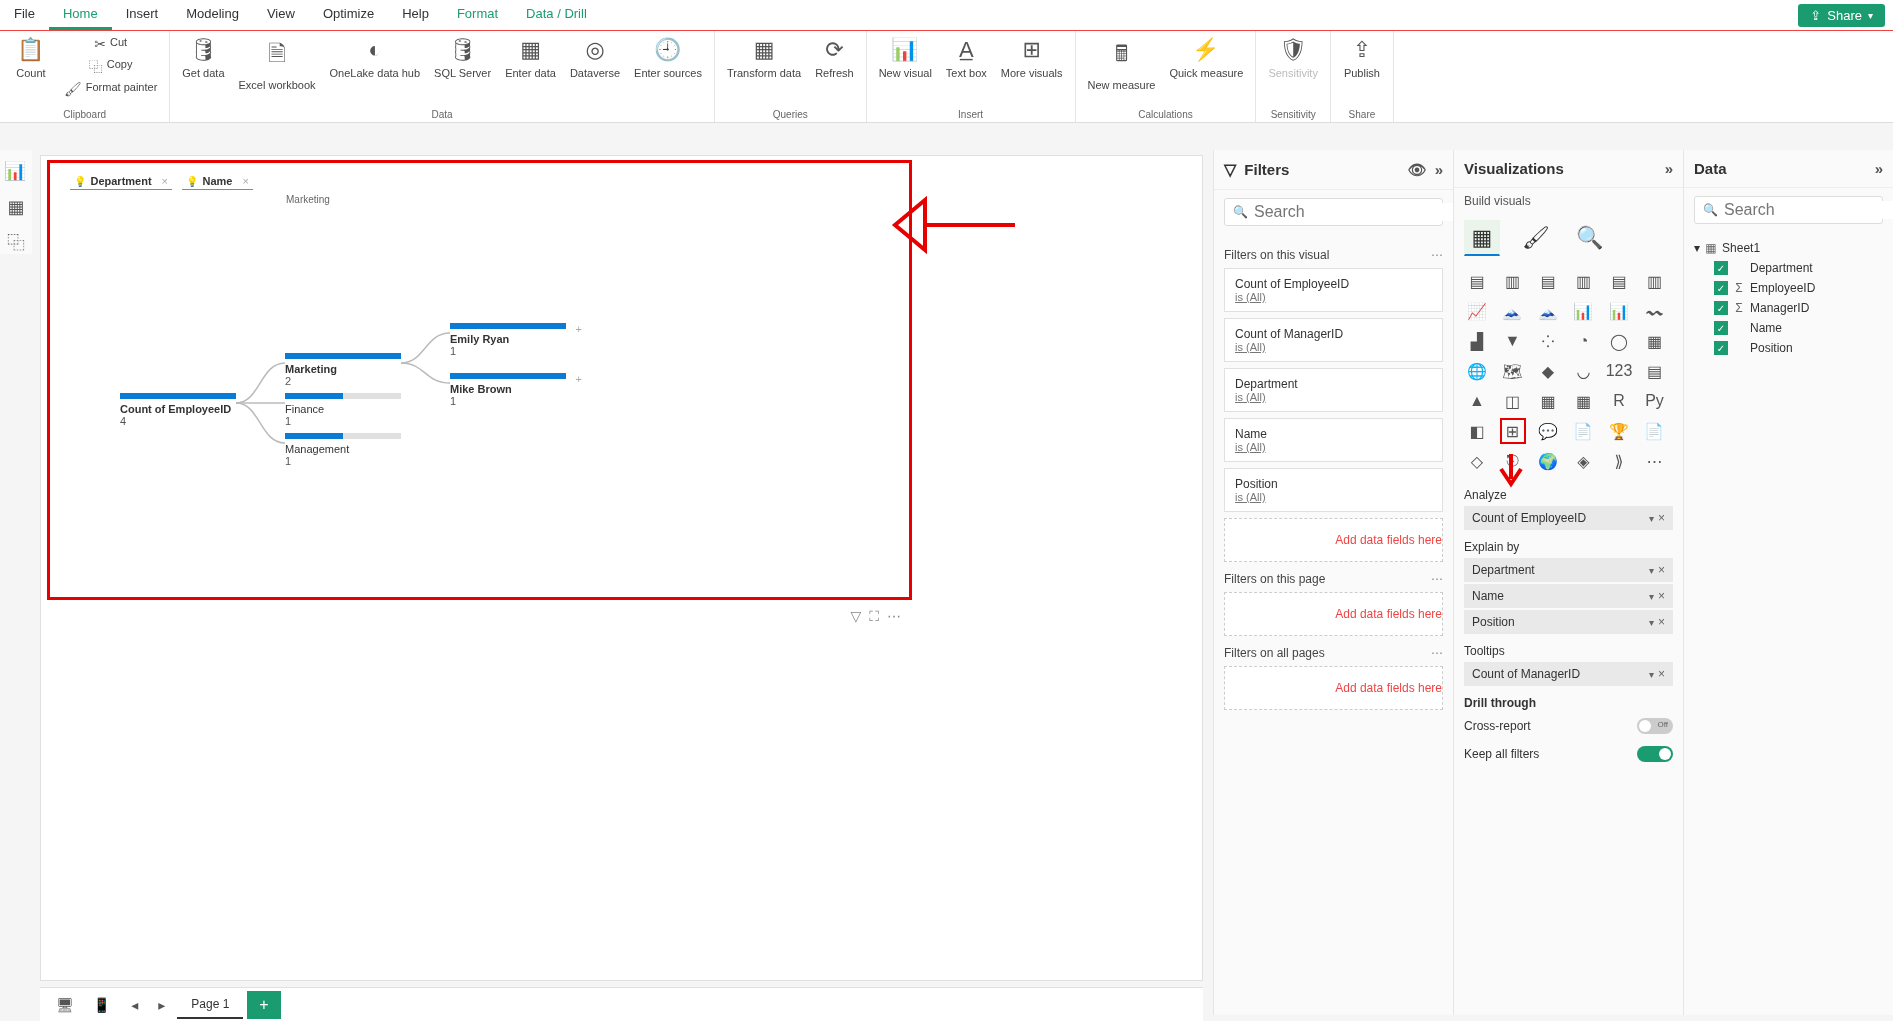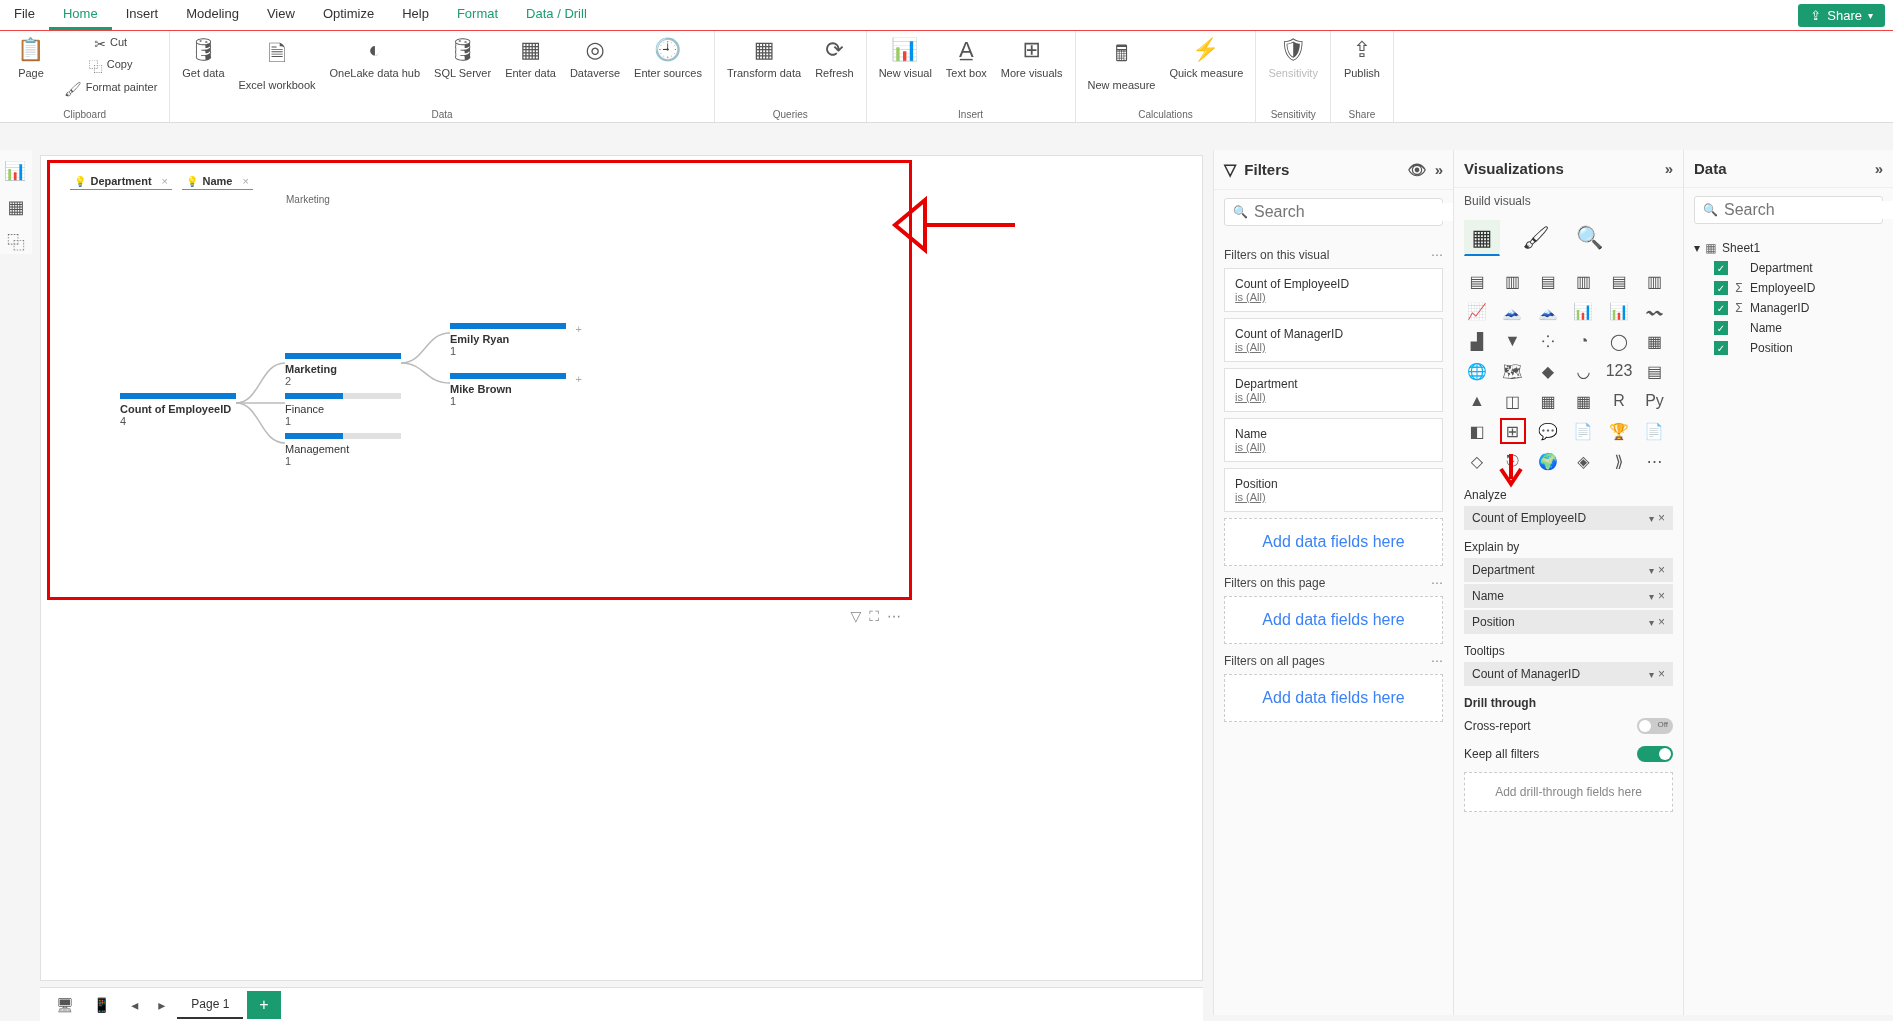--- a/index.html
+++ b/index.html
@@ -73,21 +73,21 @@
 .pane-head .ic { font-size: 16px; }
 .pane-head .rgt { margin-left: auto; display: flex; gap: 8px; color: #555; }
 .search-box { margin: 8px 10px; border: 1px solid #ddd; background: #fff; display: flex; align-items: center; padding: 4px 8px; border-radius: 3px; gap: 6px; }
 .search-box input { border: none; outline: none; font-size: 16px; flex: 1; }
 
 .filter-sec { padding: 4px 10px; }
 .filter-sec .hd { font-size: 12px; color: #444; display: flex; align-items: center; margin: 10px 0 6px; }
 .filter-sec .hd .dots { margin-left: auto; color: #888; cursor: pointer; }
 .filter-card { border: 1px solid #e0e0e0; background: #fff; padding: 8px 10px; margin-bottom: 6px; font-size: 12px; cursor: pointer; }
 .filter-card .sub { color: #777; font-size: 11px; text-decoration: underline; }
-.filter-drop { border: 1px dashed #ccc; background: #fff; text-align: center; padding: 14px 0; color: #3b82f6; font-size: 16px; }
+.filter-drop { border: 1px dashed #ccc; background: #fff; text-align: right; padding: 14px 0; color: #ef4444; font-size: 12px; }
 
 
 .viz-sub { padding: 6px 10px; font-size: 12px; color: #555; }
 .viz-mode { display: flex; gap: 18px; padding: 6px 10px; }
 .viz-mode .m { width: 36px; height: 36px; display: flex; align-items: center; justify-content: center; font-size: 22px; cursor: pointer; border: 1px solid transparent; }
 .viz-mode .m.active { border-bottom: 2px solid #0a7cd6; background: #eaf4ea; }
 .viz-gallery { padding: 6px 10px; display: grid; grid-template-columns: repeat(6, 1fr); gap: 4px; }
 .vg { width: 26px; height: 26px; display: flex; align-items: center; justify-content: center; font-size: 16px; color: #555; cursor: pointer; border: 1px solid transparent; }
 .vg.sel { border: 2px solid #e60000; }
 .field-label { font-size: 12px; padding: 8px 10px 2px; color: #333; }
@@ -130,21 +130,21 @@
   <span>⇪</span>
   <span>Share</span>
   <span style="font-size:10px;">▾</span>
 </div>
 
 <div class="ribbon">
   <div class="ribbon-group">
     <div class="items">
       <div class="rbtn">
         <span class="icon">📋</span>
-        <span>Page</span>
+        <span>Count</span>
       </div>
       <div class="clipboard-stack">
         <div class="rbtn sm">
             <span class="icon">✂</span>
             <span>Cut</span>
           </div>
         <div class="rbtn sm">
             <span class="icon">⿻</span>
             <span>Copy</span>
           </div>
@@ -498,21 +498,20 @@
         <div class="knob"></div>
       </div>
   </div>
   <div class="toggle-row">
     <span>Keep all filters</span>
     <div class="toggle on">
         <span class="txt">On</span>
         <div class="knob"></div>
       </div>
   </div>
-  <div class="drill-drop">Add drill-through fields here</div>
 </div>
 
 <div class="pane data">
   <div class="pane-head">
     <span>Data</span>
     <div class="rgt">
         <span>»</span>
       </div>
   </div>
   <div class="search-box">

